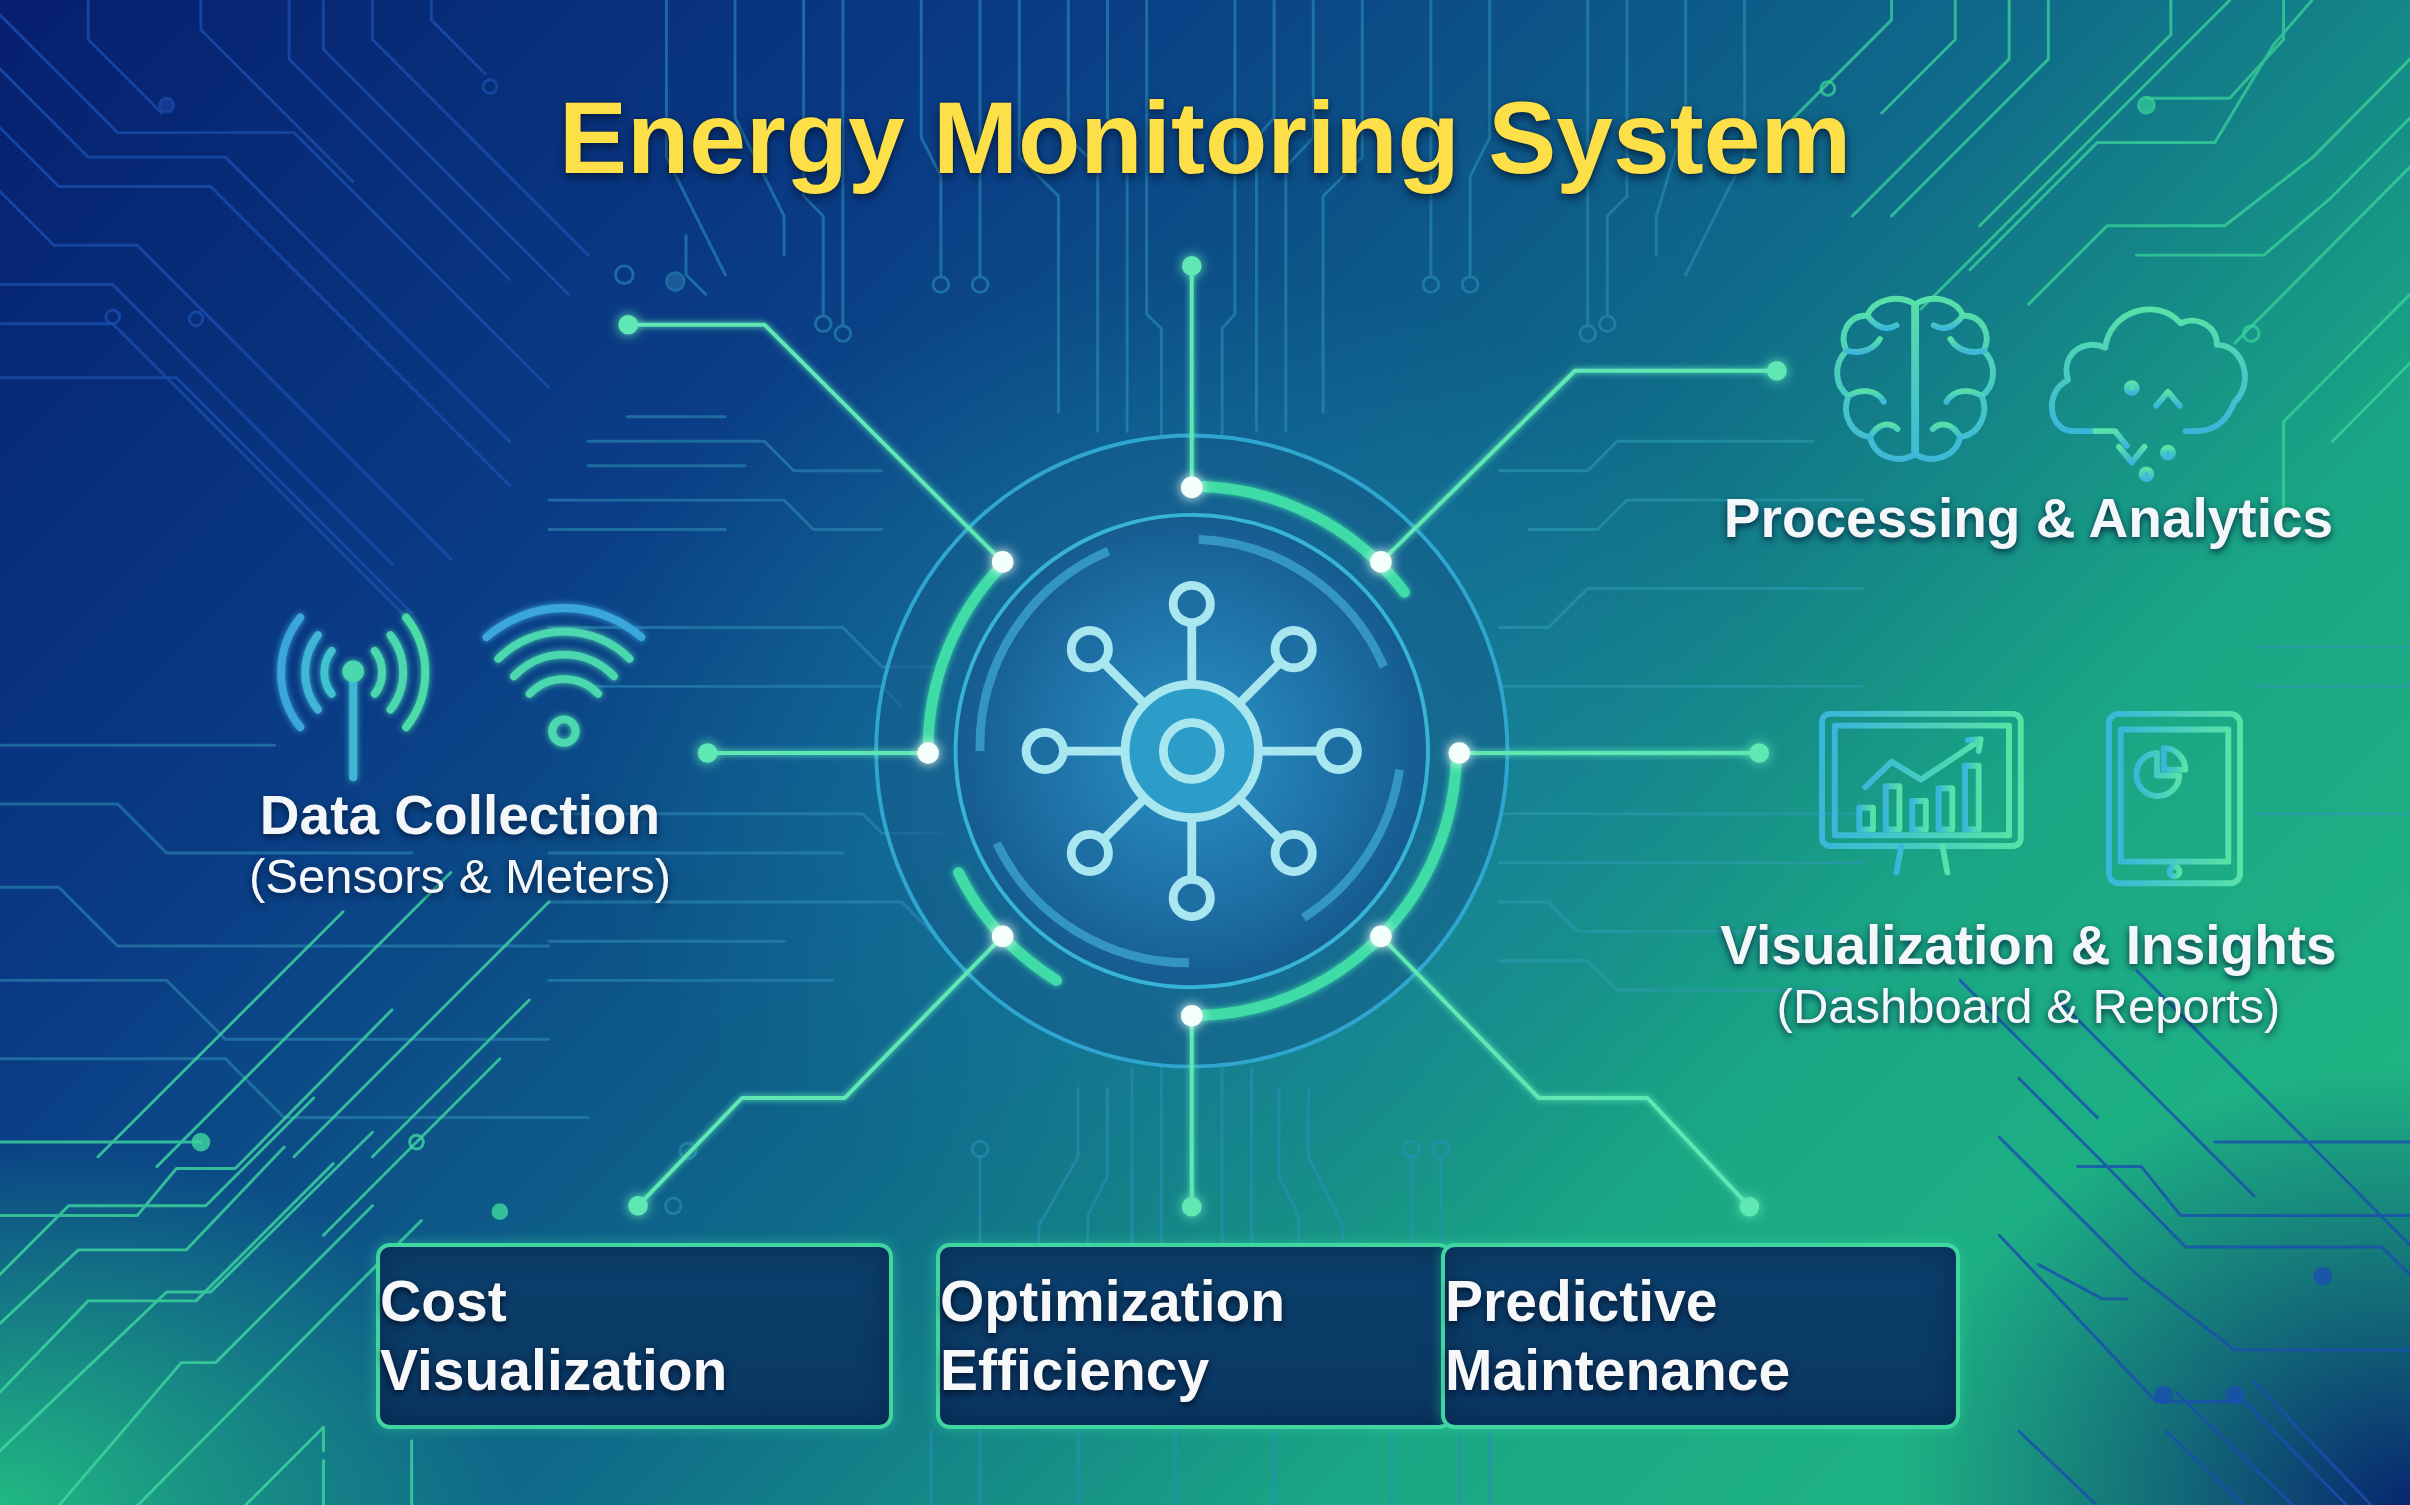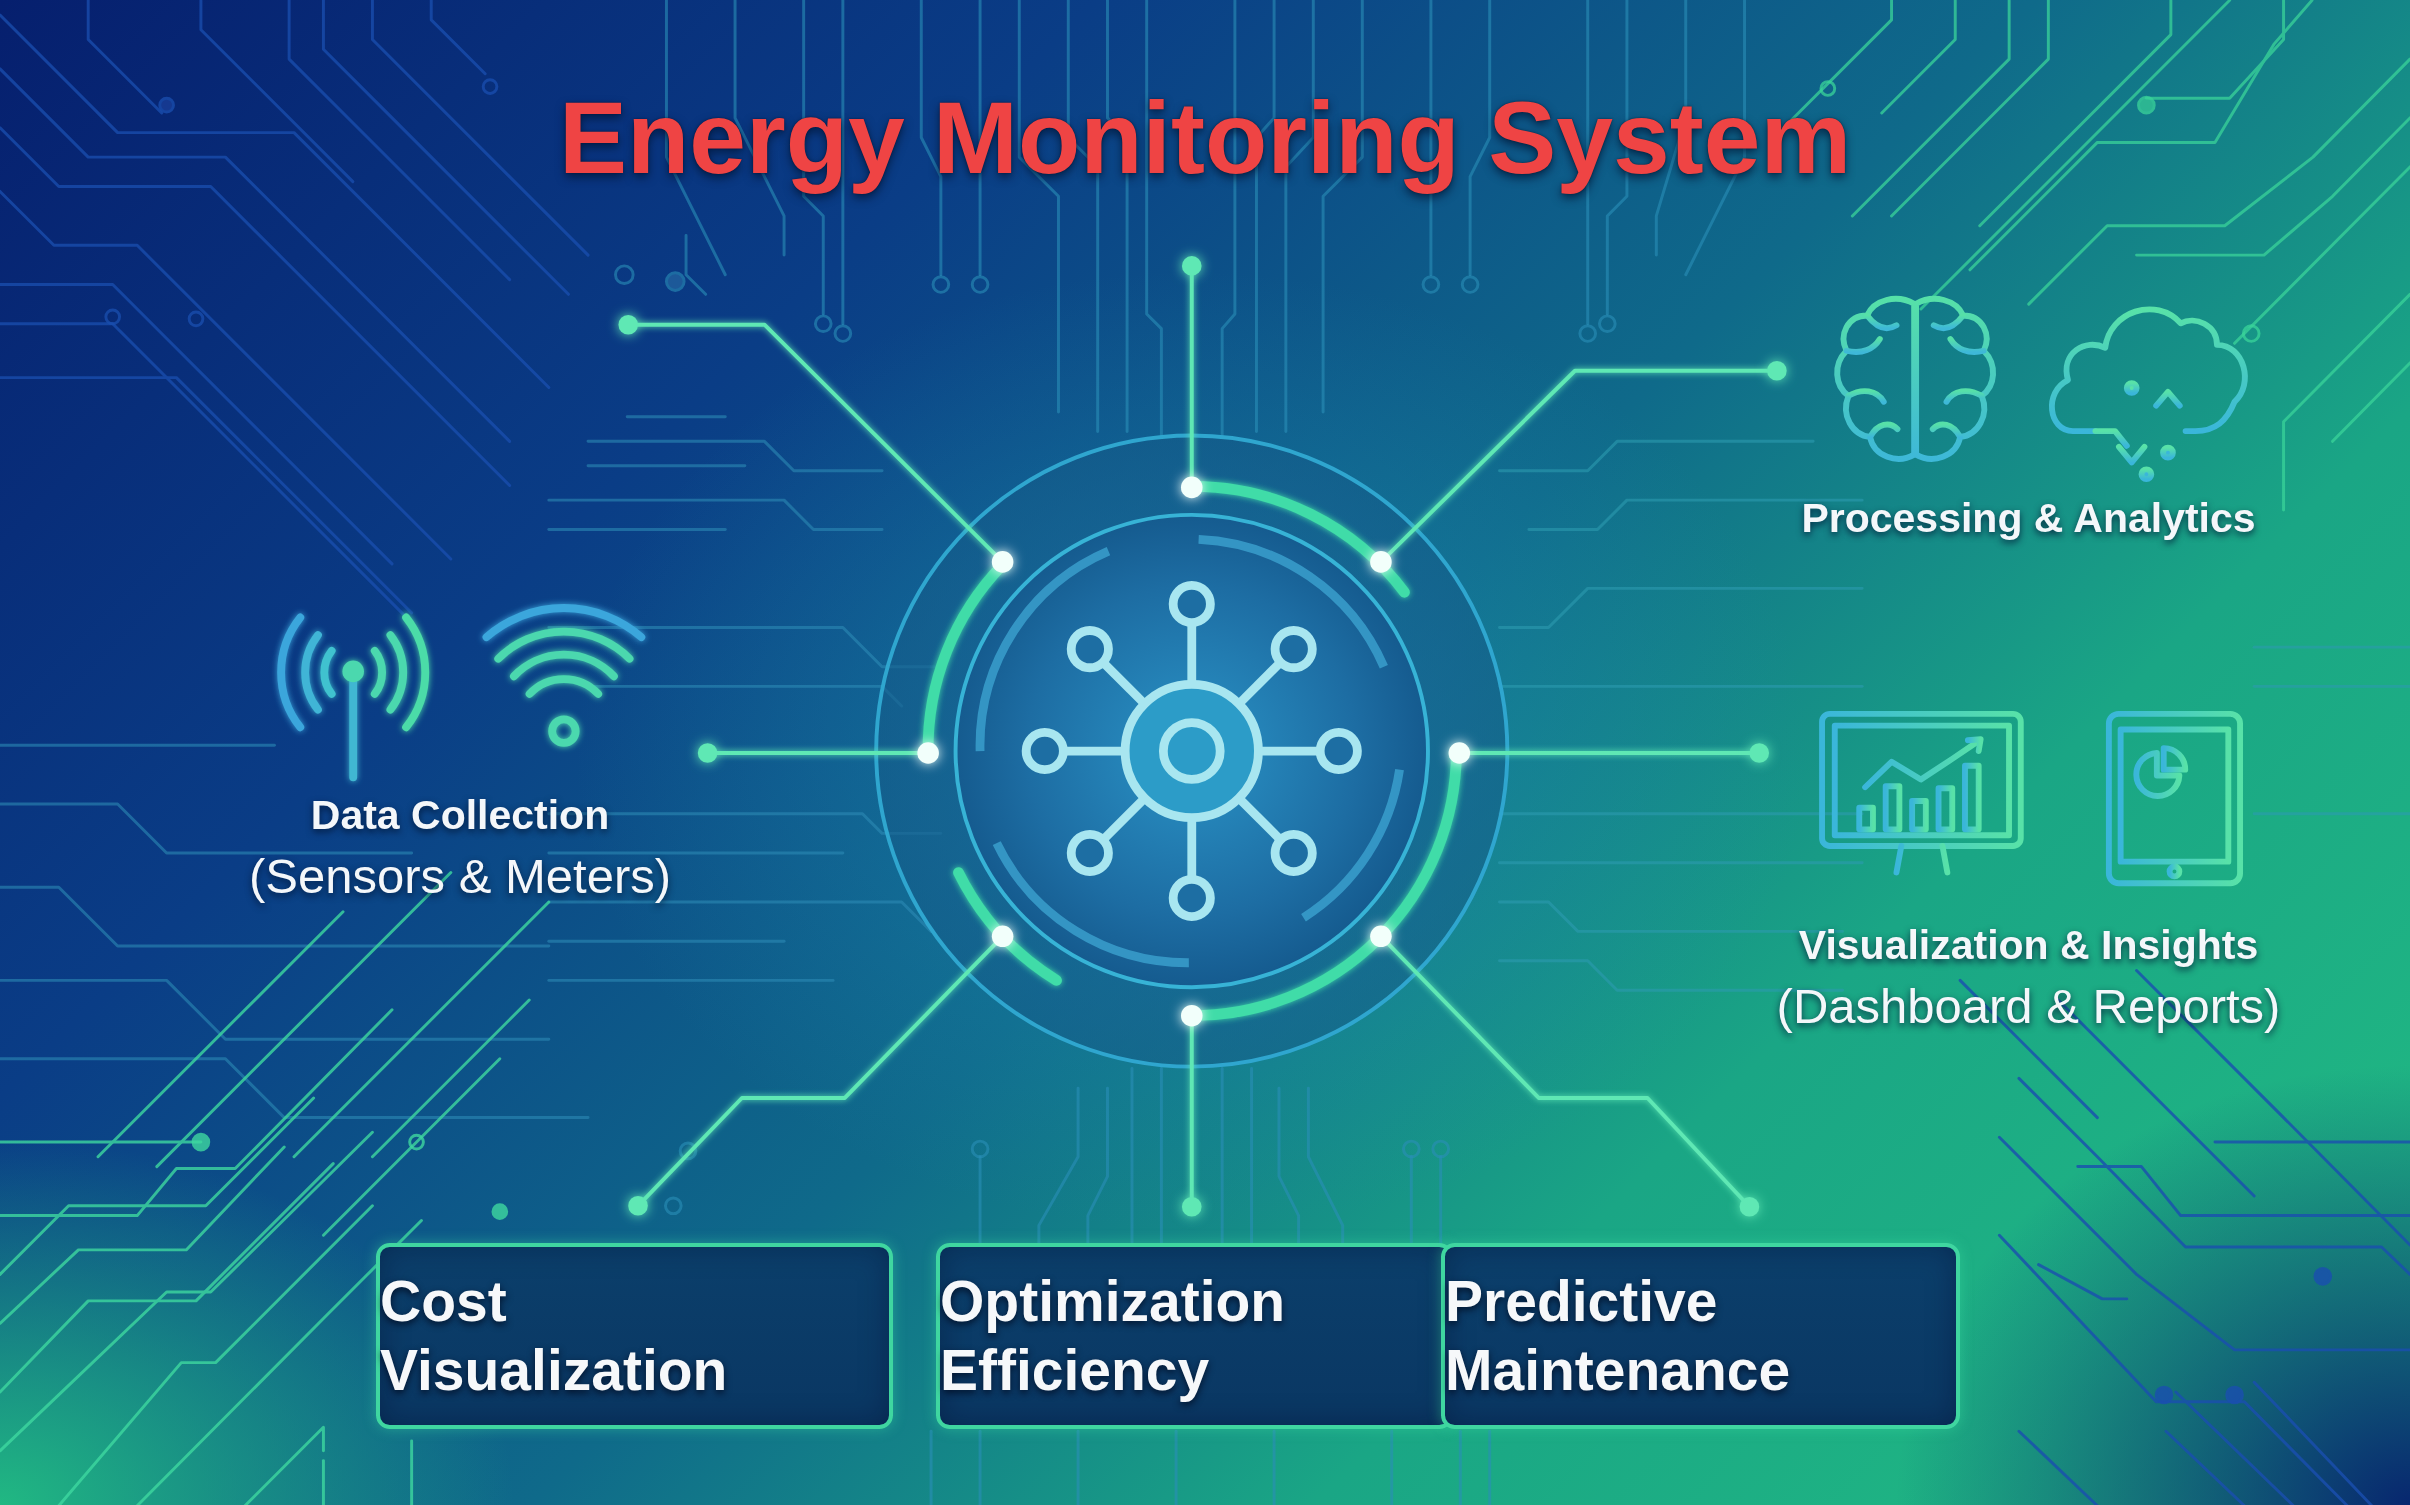--- a/index.html
+++ b/index.html
@@ -17,26 +17,26 @@
   }
   .bg2 {
     position: absolute; inset: 0;
     background:
       radial-gradient(ellipse 686px 490px at 0px 1506px, rgba(34,190,130,0.95), rgba(34,190,130,0) 75%),
       radial-gradient(ellipse 686px 588px at 2410px 1506px, rgba(6,30,110,0.95), rgba(6,30,110,0) 75%);
   }
   svg.layer { position: absolute; left: 0; top: 0; }
   .title {
     position: absolute; left: 0; width: 2410px; top: 80px; text-align: center;
-    color: #ef4444; font-weight: 700; font-size: 102px; letter-spacing: 0px;
+    color: #fde047; font-weight: 700; font-size: 102px; letter-spacing: 0px;
     text-shadow: 0 3.9px 9.8px rgba(0,20,50,0.75), 0 0 2px rgba(0,0,0,0.5);
   }
   .label-block { position: absolute; text-align: center; color: #f4f7fa;
     text-shadow: 0 2.9px 7.8px rgba(0,20,50,0.8); }
-  .label-title { font-weight: 700; font-size: 41px; line-height: 63px; white-space: nowrap; }
+  .label-title { font-weight: 700; font-size: 55px; line-height: 63px; white-space: nowrap; }
   .label-sub { font-weight: 400; font-size: 49px; line-height: 59px; white-space: nowrap; }
   .box {
     position: absolute; top: 1243px; height: 186px;
     border: 4.9px solid #3fd6a0; border-radius: 13.7px;
     background: linear-gradient(180deg, #0b3f6b 0%, #0a3763 100%);
     box-shadow: 0 0 13.7px rgba(60,220,160,0.45), inset 0 0 29px rgba(0,10,40,0.35);
     display: flex; flex-direction: column; justify-content: center;
     box-sizing: border-box;
   }
   .box-line { color: #f6f8fa; font-weight: 700; font-size: 57px; line-height: 69px;

